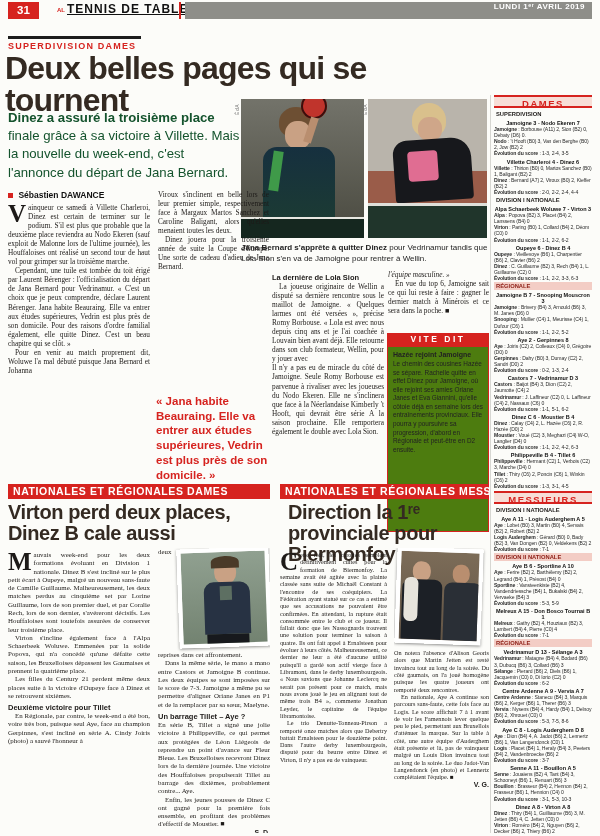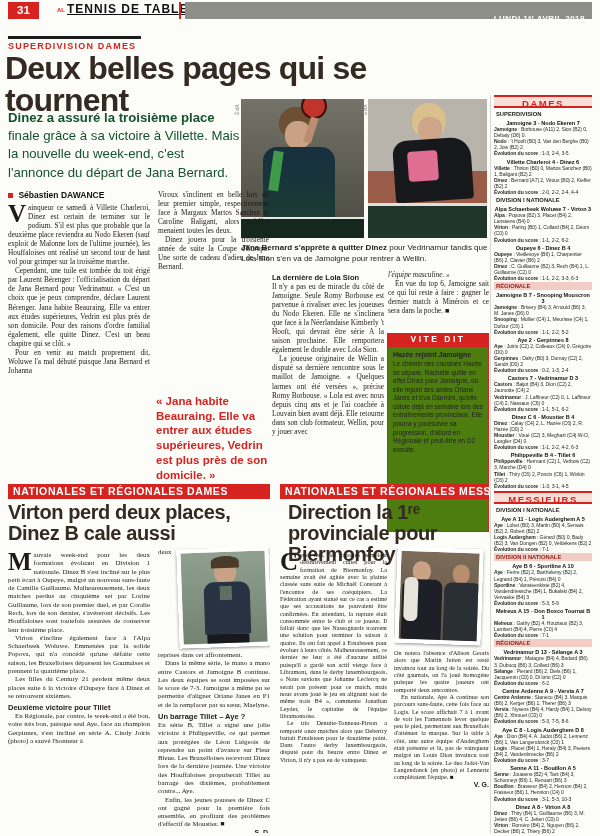--- a/index.html
+++ b/index.html
@@ -15,21 +15,21 @@
   .page{position:relative;width:600px;height:836px;background:#fcfcf9;margin:0 auto;
         font-family:"Liberation Serif","DejaVu Serif",serif;color:var(--ink);overflow:hidden;}
   
   .pagenum{position:absolute;left:8px;top:2px;width:31px;height:17px;background:var(--accent);
            color:#fff;font:bold 11.5px "Liberation Sans",sans-serif;text-align:center;line-height:17px;}
   .edition{position:absolute;left:57px;top:7px;color:var(--accent);font:bold 6px "Liberation Sans",sans-serif;}
   .sectiontitle{position:absolute;left:67px;top:2px;height:17px;line-height:17px;
                 font:bold 12px "Liberation Sans",sans-serif;letter-spacing:1px;color:#111;text-decoration:underline;}
   .redsep{position:absolute;left:179px;top:2px;width:2px;height:17px;background:var(--accent);}
   .datebar{position:absolute;left:185px;top:2px;width:407px;height:17px;background:var(--graybar);}
-  .datebar span{position:absolute;right:7px;top:12px;line-height:17px;color:#fff;
+  .datebar span{position:absolute;right:7px;top:0;line-height:17px;color:#fff;
                 font:bold 8px "Liberation Sans",sans-serif;letter-spacing:.5px;}
   .kicker-rule{position:absolute;left:8px;top:36px;width:133px;height:2.5px;background:#1c1c1c;}
   .kicker{position:absolute;left:8px;top:41px;color:var(--accent);
           font:bold 9px "Liberation Sans",sans-serif;letter-spacing:1.2px;}
   .headline{position:absolute;left:5px;top:52px;width:492px;color:var(--headline);
             font:bold 32px "Liberation Sans",sans-serif;letter-spacing:-.8px;line-height:1;}
   .lead{position:absolute;left:8px;top:109px;width:234px;font:13.2px "Liberation Sans",sans-serif;
         line-height:1.38;color:#14532d;}
   .lead b{font-weight:bold;}
   
@@ -149,22 +149,22 @@
     </div>
   <div class="col top-col" style="left:158px;top:190px;width:111px;height:198px;">
 
   <p class="para flush">Viroux s'inclinent en belle lors de leur premier simple, respectivement face à Margaux Martos Sanchez et Caroline Baligant, alors qu'elles menaient toutes les deux.</p>
       <p class="para ind">Dinez jouera pour la troisième année de suite la Coupe d'Europe. Une sorte de cadeau d'adieu de Jana Bernard.</p>
     </div>
   <div class="pullquote">« Jana habite Beauraing. Elle va entrer aux études supérieures, Vedrin est plus près de son domicile. »</div>
   <div class="col top-col" style="left:272px;top:270px;width:112px;height:210px;">
 
   <p class="para sub">La dernière de Lola Sion</p>
+      <p class="para ind">La joueuse originaire de Wellin a disputé sa dernière rencontre sous le maillot de Jamoigne. « Quelques larmes ont été versées », précise Romy Borbouse. « Lola est avec nous depuis cinq ans et je l'ai coachée à Louvain bien avant déjà. Elle retourne dans son club formateur, Wellin, pour y jouer avec</p>
       <p class="para flush">Il n'y a pas eu de miracle du côté de Jamoigne. Seule Romy Borbouse est parvenue à rivaliser avec les joueuses du Nodo Ekeren. Elle ne s'inclinera que face à la Néerlandaise Kimberly 't Hooft, qui devrait être série A la saison prochaine. Elle remportera également le double avec Lola Sion.</p>
-      <p class="para ind">La joueuse originaire de Wellin a disputé sa dernière rencontre sous le maillot de Jamoigne. « Quelques larmes ont été versées », précise Romy Borbouse. « Lola est avec nous depuis cinq ans et je l'ai coachée à Louvain bien avant déjà. Elle retourne dans son club formateur, Wellin, pour y jouer avec</p>
     </div>
   <div class="col top-col" style="left:388px;top:270px;width:101px;height:60px;">
 
   <p class="para it">l'équipe masculine. »</p>
       <p class="para ind">En vue du top 6, Jamoigne sait ce qui lui reste à faire : gagner le dernier match à Minérois et ce sera dans la poche. ■</p>
     </div>
 
   <div class="vitedit">
     <div class="vd-head">VITE DIT</div>
     <div class="vd-body">

